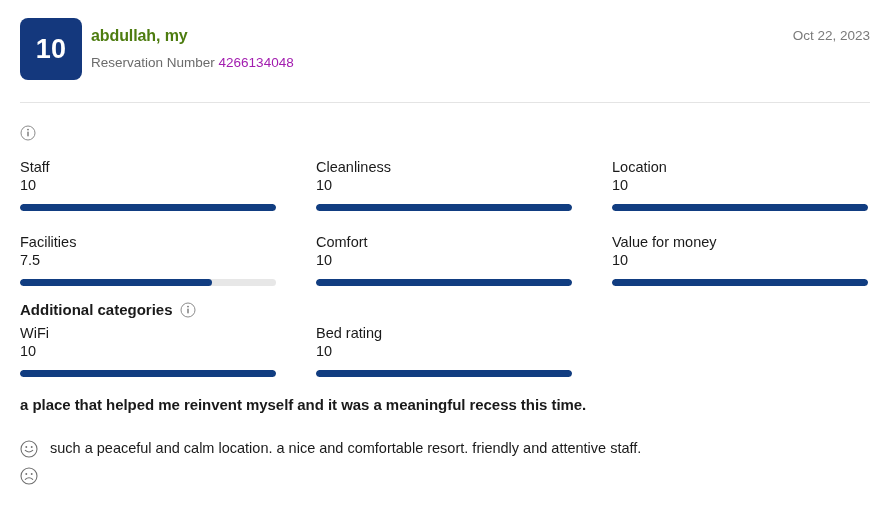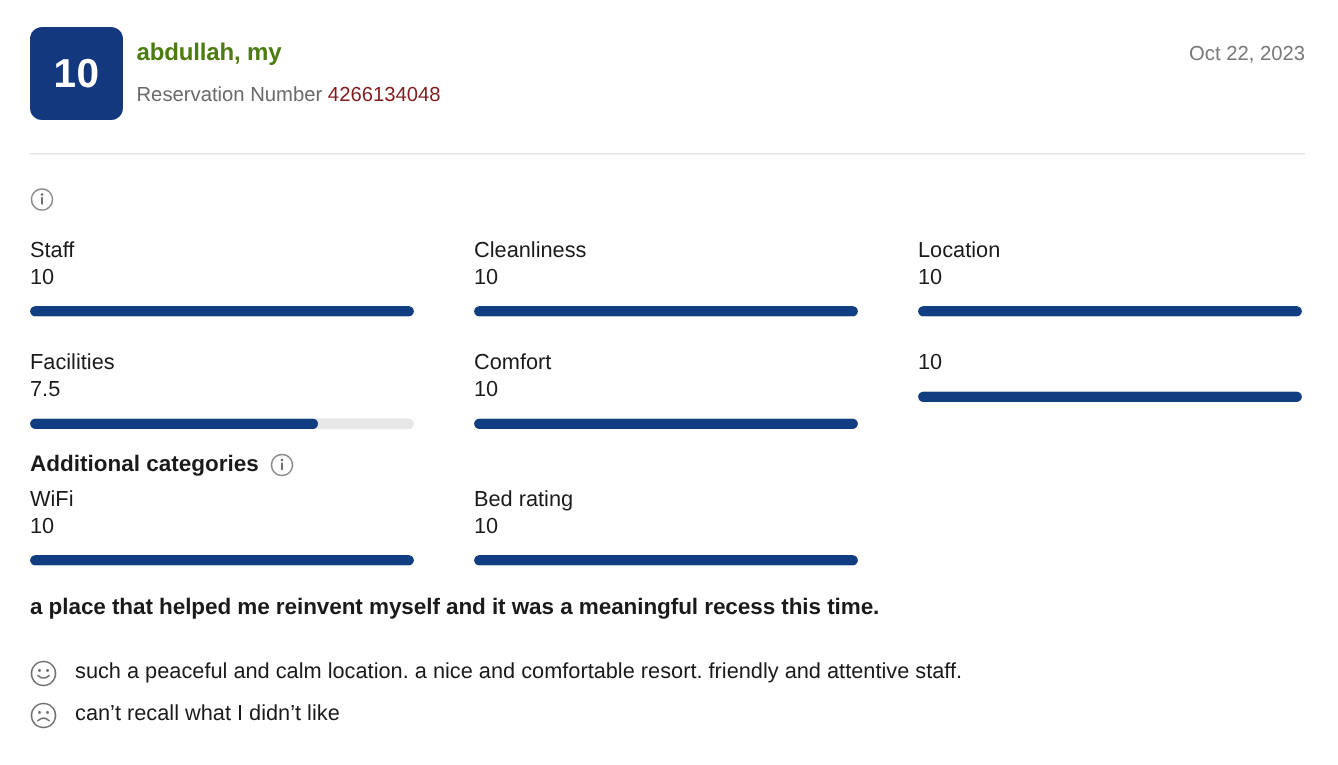--- a/index.html
+++ b/index.html
@@ -59,21 +59,21 @@
     letter-spacing: -0.1px;
     line-height: 20px;
   }
   .reservation-line {
     margin-top: 8px;
     font-size: 13.5px;
     color: #6b6b6b;
     line-height: 17px;
   }
   .reservation-number {
-    color: #7f1d1d;
+    color: #a21caf;
   }
   .review-date {
     position: absolute;
     right: 0;
     top: 12px;
     font-size: 13.5px;
     color: #7a7a7a;
   }
 
   
@@ -267,20 +267,21 @@
         <div class="rating-head">
           <span class="rating-label">Comfort</span>
           <span class="rating-value">10</span>
         </div>
         <div class="rating-track">
           <div class="rating-fill" style="width: 100%;"></div>
         </div>
       </div>
       <div class="rating-item">
         <div class="rating-head">
+          <span class="rating-label">Value for money</span>
           <span class="rating-value">10</span>
         </div>
         <div class="rating-track">
           <div class="rating-fill" style="width: 100%;"></div>
         </div>
       </div>
     </div>
   </div>
 
   <div class="section-title additional">
@@ -334,17 +335,16 @@
     </div>
     <div class="review-line">
       <span class="face-icon">
         <svg width="18" height="18" viewBox="0 0 18 18">
           <circle cx="9" cy="9" r="8" fill="none" stroke="#707070" stroke-width="1.1"></circle>
           <circle cx="6.3" cy="7" r="0.95" fill="#707070"></circle>
           <circle cx="11.7" cy="7" r="0.95" fill="#707070"></circle>
           <path d="M5.3 12.4 Q9 9.2 12.7 12.4" fill="none" stroke="#707070" stroke-width="1.1" stroke-linecap="round"></path>
         </svg>
       </span>
-      <span>can’t recall what I didn’t like</span>
     </div>
   </div>
 
 </div>
 
 </body></html>

